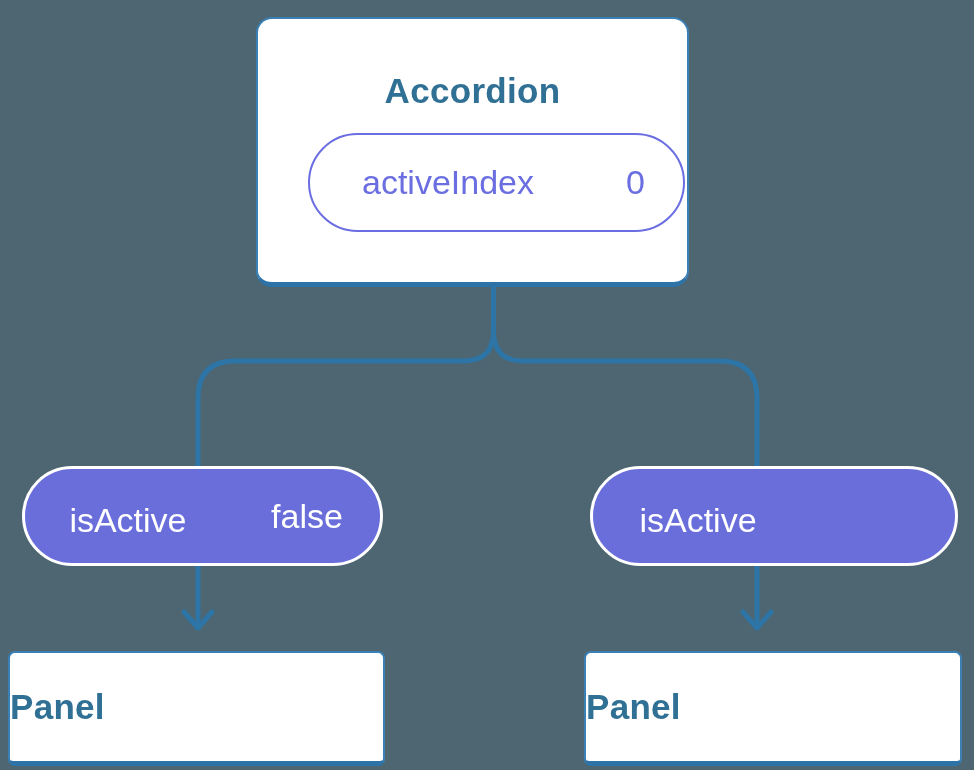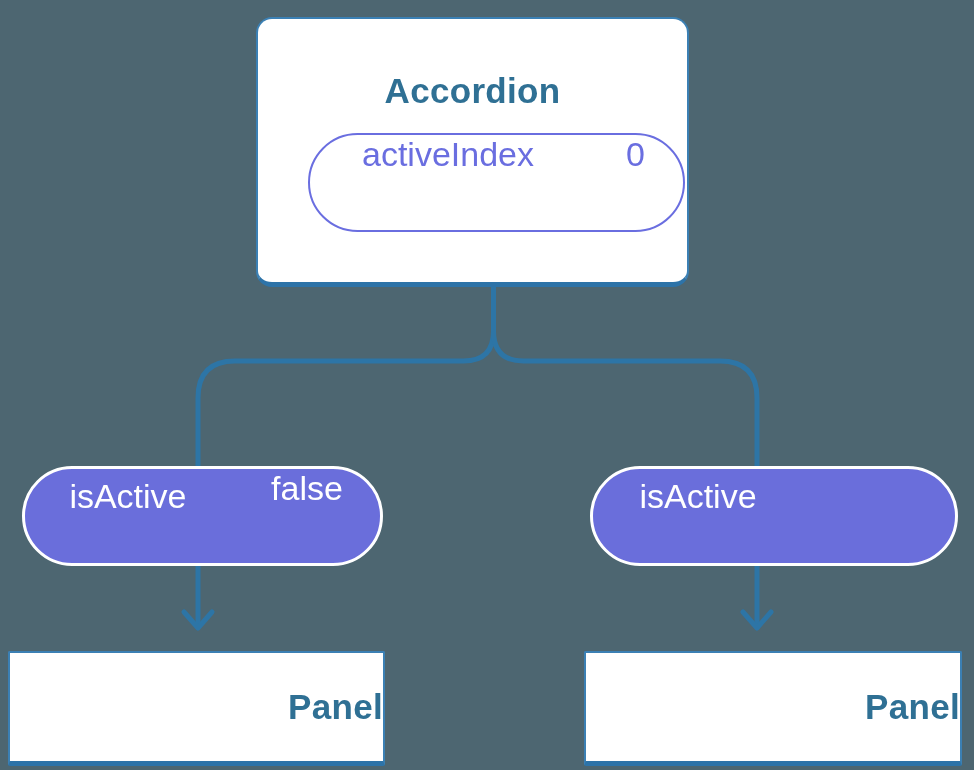--- a/index.html
+++ b/index.html
@@ -59,21 +59,21 @@
   }
   .accordion-card .card-title {
     position: absolute;
     left: 0; right: 0;
     top: 52px;
   }
   .pill {
     position: absolute;
     box-sizing: border-box;
     display: flex;
-    align-items: flex-start;
+    align-items: center;
     font-size: 34px;
   }
   .pill .seg {
     display: flex;
     align-items: center;
     justify-content: center;
     white-space: nowrap;
   }
   .state-pill {
     left: 50px; top: 114px;
@@ -101,24 +101,24 @@
   .prop-pill .seg-value { flex: 1; }
   .prop-pill .divider {
     width: 3px;
     background: var(--pill-text-white);
   }
   .prop-pill-left  { left: 22px;  width: 361px; }
   .prop-pill-right { left: 590px; width: 368px; }
   .panel-card {
     top: 651px;
     height: 115px;
-    border-radius: 2px;
+    border-radius: 7px;
     display: flex;
     align-items: center;
-    justify-content: flex-end;
+    justify-content: flex-start;
   }
   .panel-card-left  { left: 8px;   width: 377px; }
   .panel-card-right { left: 584px; width: 378px; }
 </style>
 </head>
 <body>
 
 <div class="stage">
 
   <svg class="connectors" viewBox="0 0 974 770" xmlns="http://www.w3.org/2000/svg">

